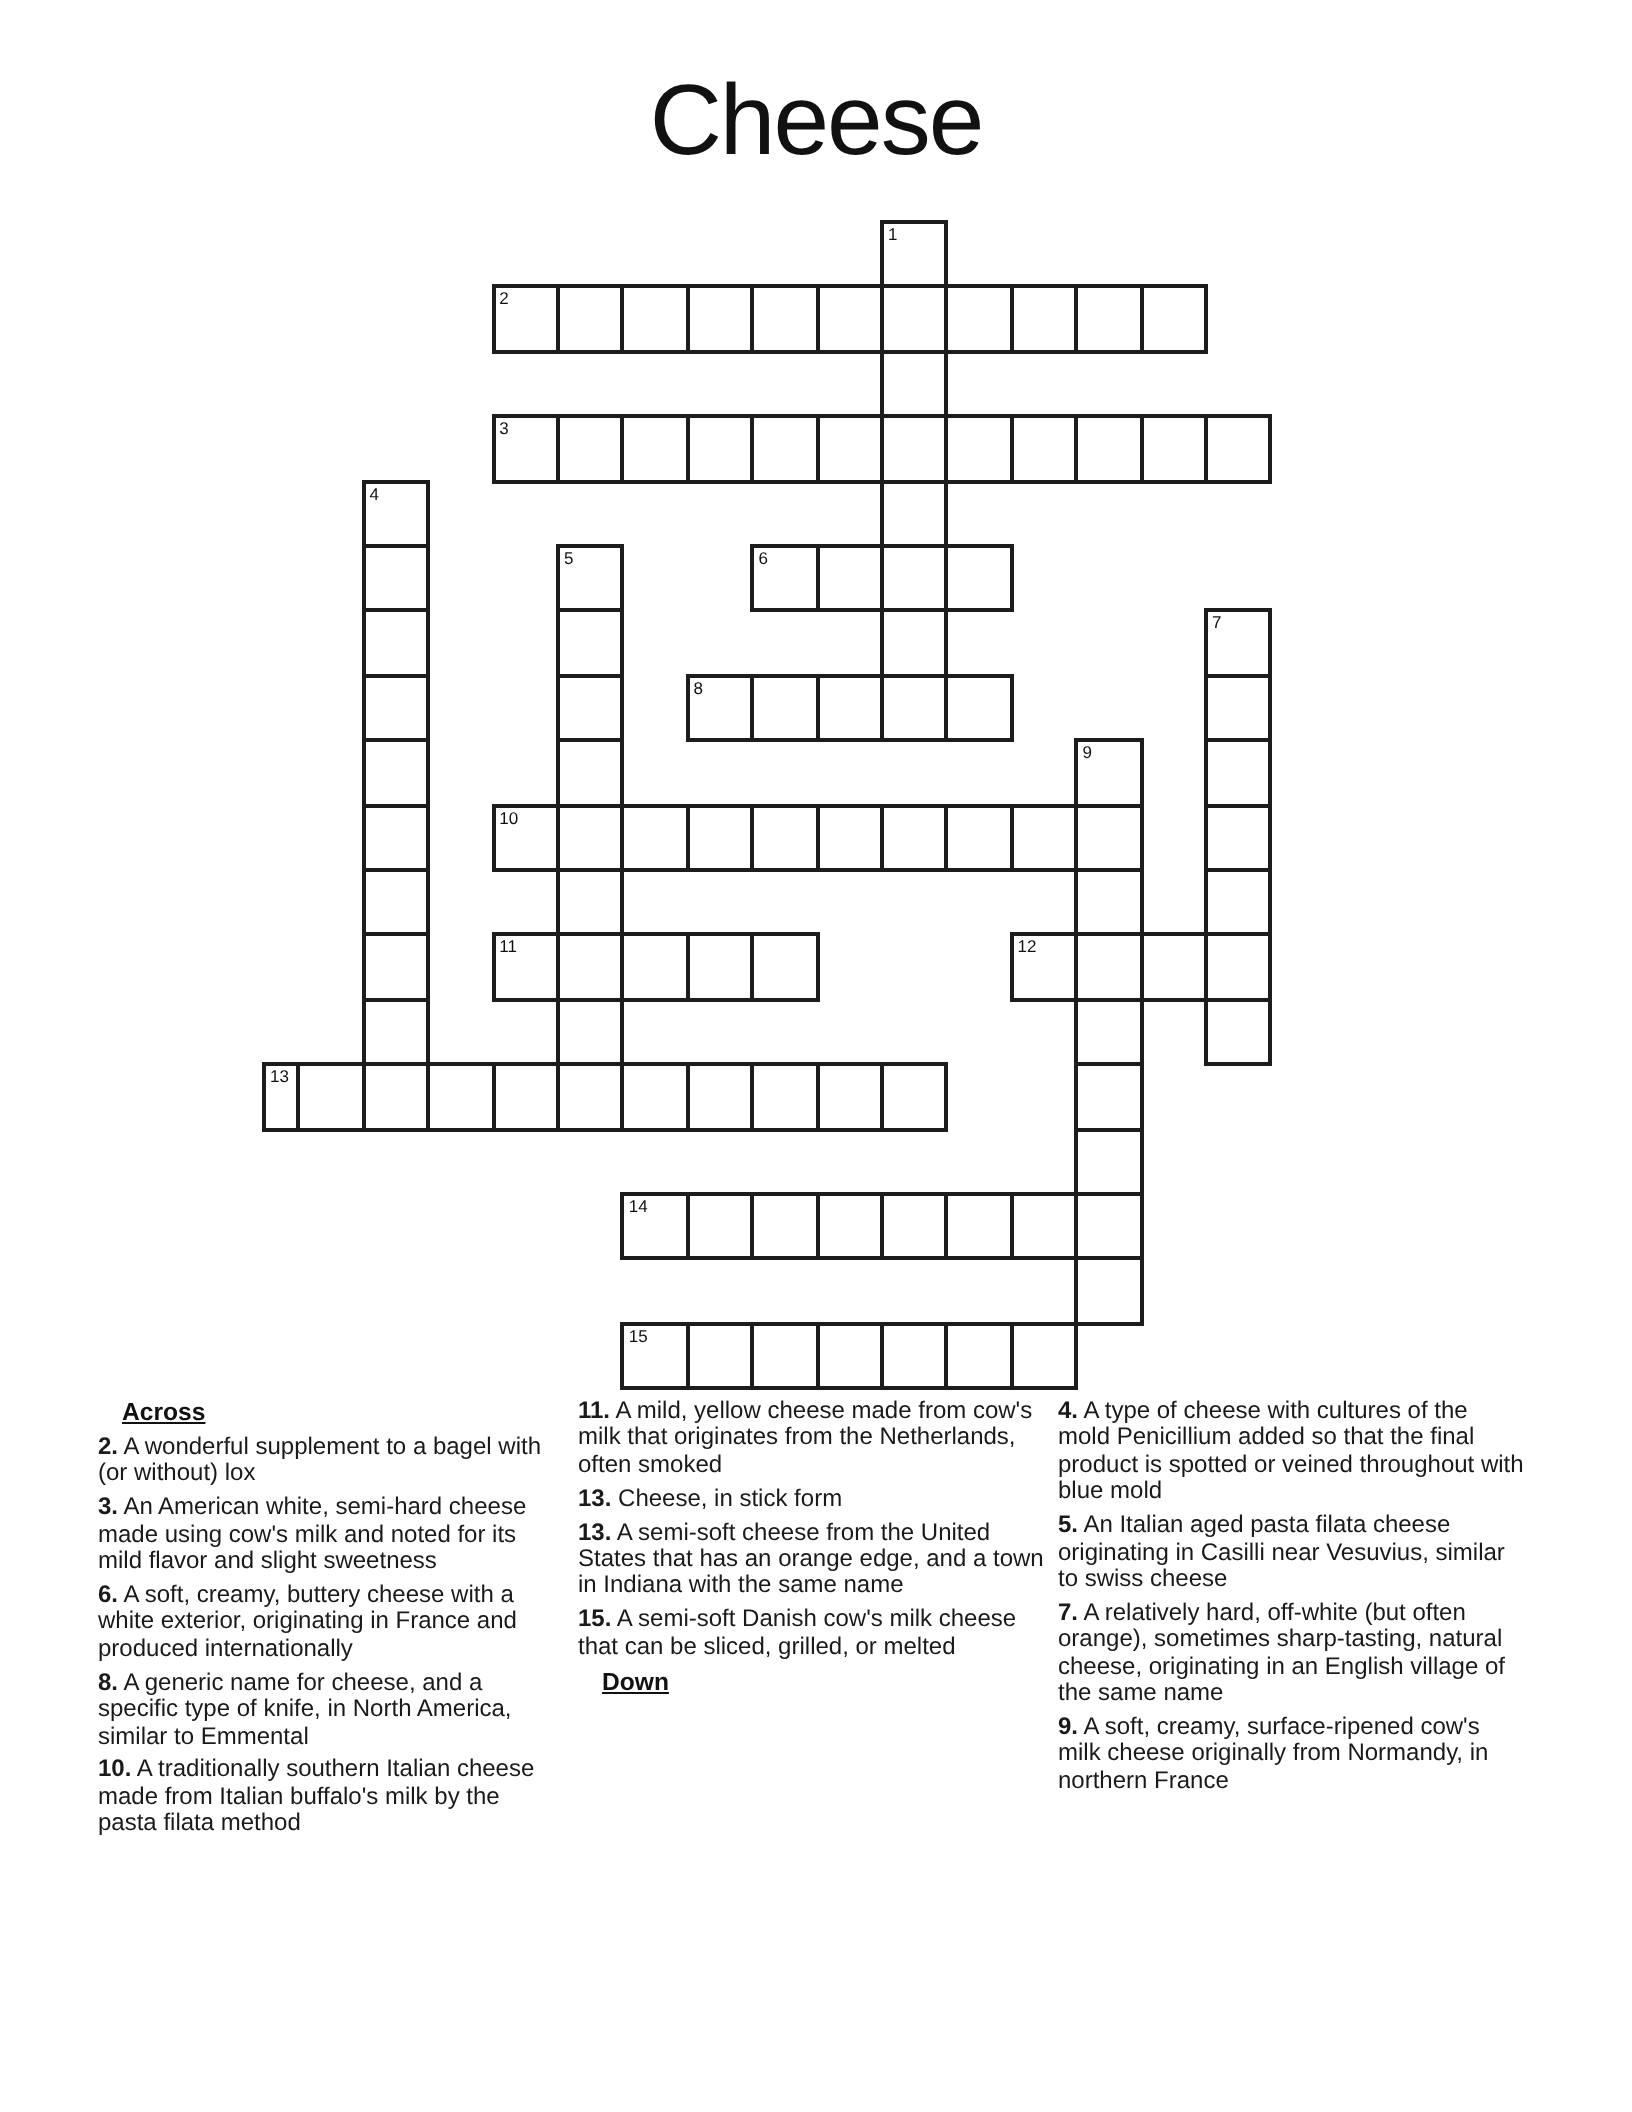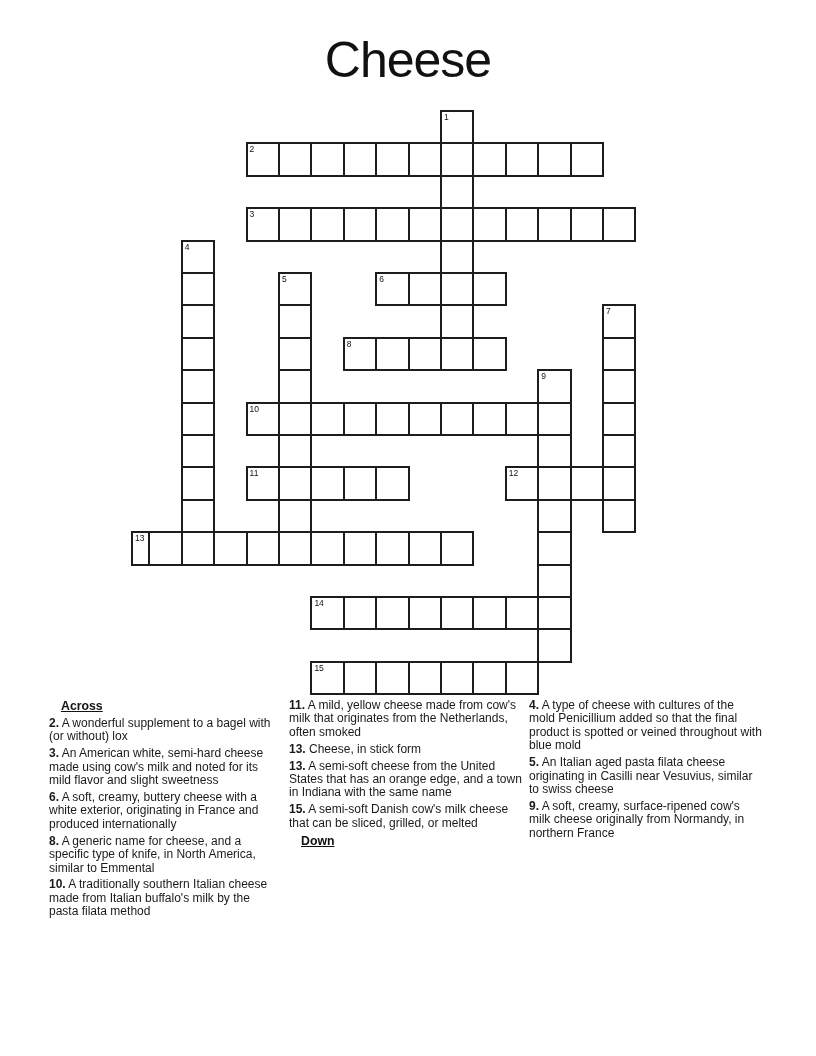--- a/index.html
+++ b/index.html
@@ -220,15 +220,16 @@
   <div class="clue-col" id="clue-col-2" style="left:289px">
       <p class="clue"><b>11.</b> A mild, yellow cheese made from cow's milk that originates from the Netherlands, often smoked</p>
       <p class="clue"><b>13.</b> Cheese, in stick form</p>
       <p class="clue"><b>13.</b> A semi-soft cheese from the United States that has an orange edge, and a town in Indiana with the same name</p>
       <p class="clue"><b>15.</b> A semi-soft Danish cow's milk cheese that can be sliced, grilled, or melted</p>
       <div class="clue-heading mid">Down</div>
     </div>
   <div class="clue-col" id="clue-col-3" style="left:529px">
       <p class="clue"><b>4.</b> A type of cheese with cultures of the mold Penicillium added so that the final product is spotted or veined throughout with blue mold</p>
       <p class="clue"><b>5.</b> An Italian aged pasta filata cheese originating in Casilli near Vesuvius, similar to swiss cheese</p>
+      <p class="clue"><b>7.</b> A relatively hard, off-white (but often orange), sometimes sharp-tasting, natural cheese, originating in an English village of the same name</p>
       <p class="clue"><b>9.</b> A soft, creamy, surface-ripened cow's milk cheese originally from Normandy, in northern France</p>
     </div>
 </div>
 
 </body></html>

